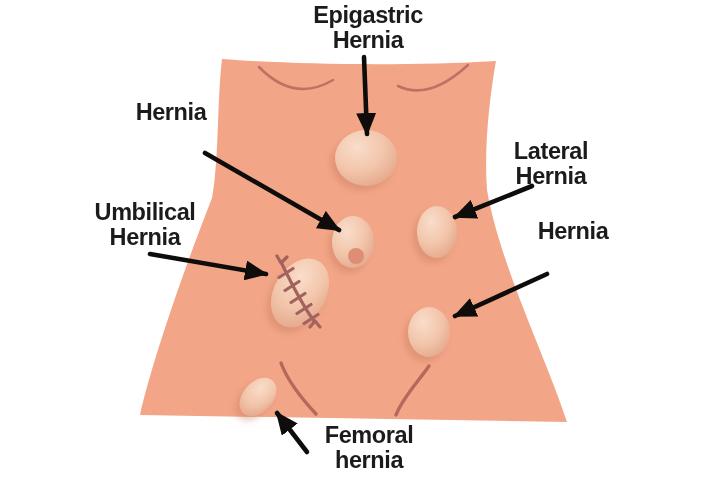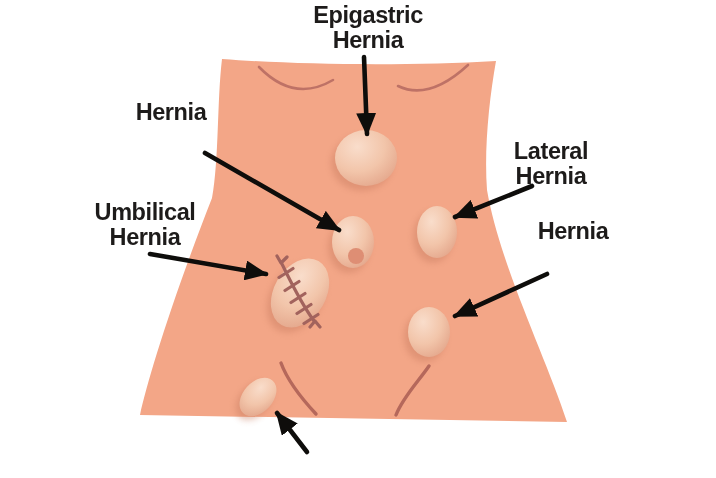--- a/index.html
+++ b/index.html
@@ -132,14 +132,18 @@
 
   <div class="label" style="left:551px;top:139px">
     <span>Lateral</span>
     <span>Hernia</span>
   </div>
 
   <div class="label" style="left:573px;top:219px">
     <span>Hernia</span>
   </div>
 
+  <div class="label" style="left:369px;top:423px">
+    <span>Femoral</span>
+    <span>hernia</span>
+  </div>
 
 </div>
 
 </body></html>

